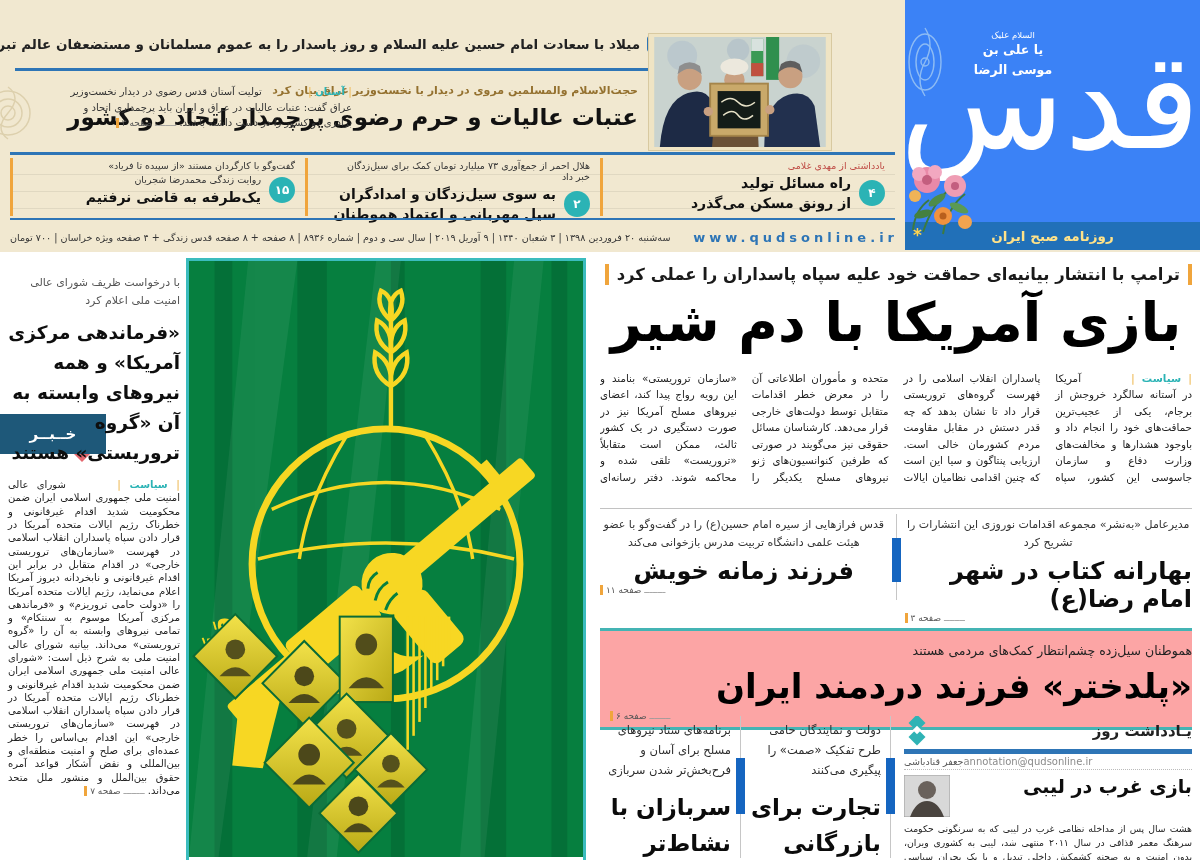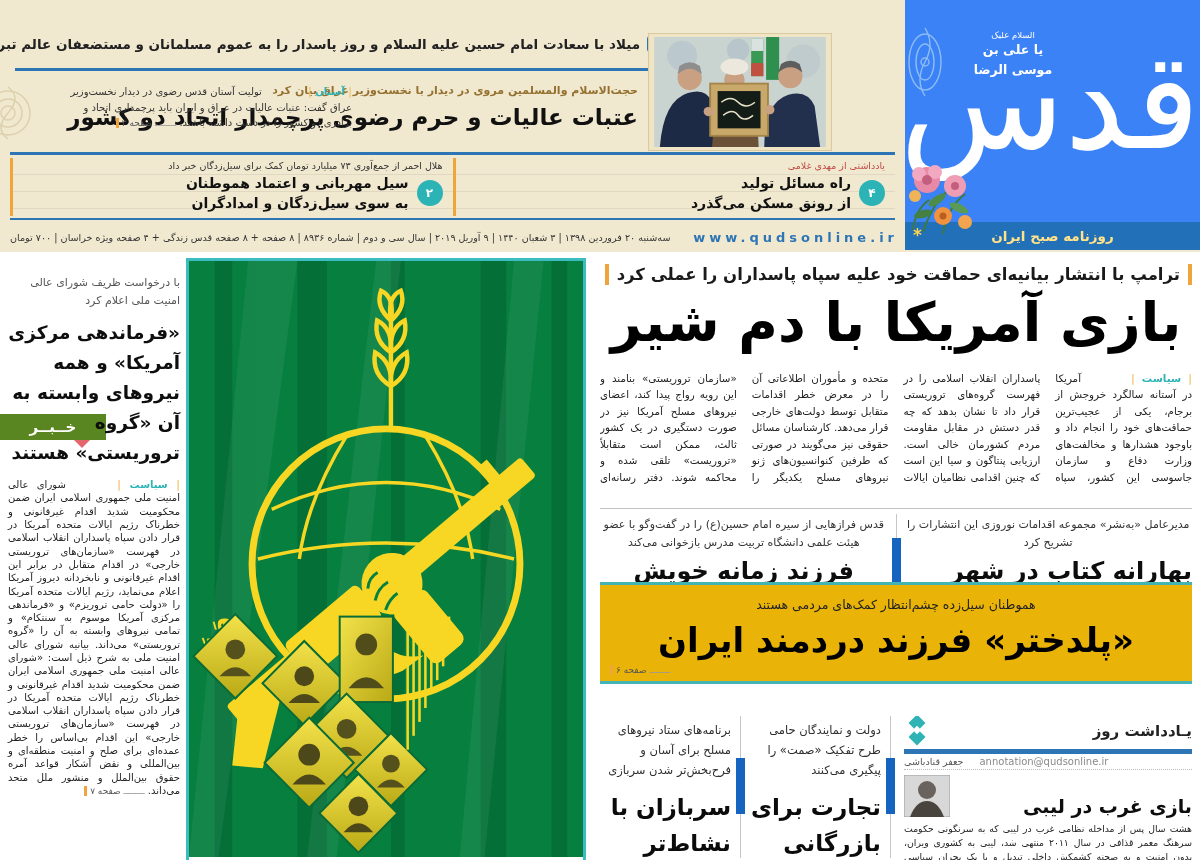--- a/index.html
+++ b/index.html
@@ -47,21 +47,21 @@
       color:#fff;font-weight:normal;}
   .mh-ded{position:absolute;top:30px;left:66px;width:84px;text-align:center;color:#fff;}
   .mh-ded-s{font-size:8.5px;display:block;}
   .mh-ded-m{font-size:12.5px;font-weight:bold;display:block;line-height:1.6;}
   .mh-orn{position:absolute;top:22px;left:2px;opacity:.5;}
   .mh-flowers{position:absolute;left:-12px;bottom:8px;z-index:3;}
   .tagline{position:absolute;bottom:0;left:0;right:0;height:28px;background:#2170b8;color:#ffe289;
       display:flex;align-items:center;justify-content:center;font-size:13.5px;font-weight:bold;letter-spacing:7px;}
   .tg-star{position:absolute;left:8px;top:3px;color:#ffd34d;font-size:17px;font-weight:bold;letter-spacing:0;}
   
-  .stamp{position:absolute;top:414px;left:0;width:106px;height:26px;background:#4d7c0f;opacity:.92;color:#fff;
+  .stamp{position:absolute;top:414px;left:0;width:106px;height:40px;background:#0c4a6e;opacity:.92;color:#fff;
       font-weight:bold;font-size:15px;letter-spacing:2px;display:flex;align-items:center;justify-content:center;z-index:1;}
   .stamp::after{content:"";position:absolute;right:16px;bottom:-8px;border-left:8px solid transparent;
       border-right:8px solid transparent;border-top:8px solid #e25b62;}
   .sidebar{position:absolute;top:274px;left:8px;width:172px;z-index:2;}
   .sb-kicker{font-size:11px;color:#555;text-align:right;line-height:1.65;}
   .sb-headline{font-size:18.5px;font-weight:bold;color:#0e0e0e;text-align:right;line-height:1.62;margin-top:8px;}
   .sb-body{margin:10px 0 0;font-size:10px;line-height:1.33;text-align:justify;color:#222;}
   
   .flagwrap{position:absolute;top:258px;left:186px;width:400px;height:602px;border:3px solid #3bbcbe;
       border-bottom:none;box-sizing:border-box;}
@@ -76,36 +76,36 @@
   .rule-h{position:absolute;top:508px;left:600px;width:592px;height:1px;background:#c2c2c2;}
   
   .features{position:absolute;top:514px;left:600px;width:592px;height:86px;display:flex;direction:rtl;}
   .feat{flex:1;display:flex;flex-direction:column;align-items:center;padding-top:2px;}
   .ft-kicker{font-size:11px;color:#333;text-align:center;line-height:1.6;}
   .ft-headline{font-size:24px;font-weight:bold;margin-top:6px;color:#0d0d0d;}
   .ft-pg{align-self:flex-end;margin-top:0;}
   .vdiv{width:1px;background:#c6c6c6;position:relative;margin:0 8px;}
   .vdiv::after{content:"";position:absolute;left:-4px;top:24px;width:9px;height:44px;background:#1565c0;}
   
-  .floodbox{position:absolute;top:582px;left:600px;width:592px;height:102px;background:#eab308;
-      border-top:3px solid #44b4b4;border-bottom:3px solid #44b4b4;box-sizing:border-box;text-align:center;}
+  .floodbox{position:absolute;top:628px;left:600px;width:592px;height:102px;background:#fca5a5;
+      border-top:3px solid #44b4b4;border-bottom:3px solid #44b4b4;box-sizing:border-box;}
   .fb-kicker{font-size:12.5px;color:#222;margin-top:12px;}
   .fb-headline{font-size:34px;font-weight:bold;color:#000;margin-top:8px;}
   .fb-pg{position:absolute;left:10px;bottom:6px;}
   
   .bottomrow{position:absolute;top:716px;left:600px;width:592px;height:142px;display:flex;direction:rtl;}
   .note{width:288px;position:relative;padding-left:4px;}
   .note-head{display:flex;direction:rtl;align-items:center;gap:6px;}
   .note-title{font-size:15px;font-weight:bold;color:#222;}
   .note-bar{height:5px;background:#2e75b6;margin:3px 0 2px 0;margin-right:0;}
   .note-meta{display:flex;direction:ltr;align-items:center;
       border-bottom:1px dotted #bbb;padding-bottom:2px;}
   .note-author{font-size:9.5px;color:#555;}
-  .note-email{font-size:10px;color:#8a8a8a;direction:ltr;margin-left:16px;}
-  .note-hrow{display:flex;direction:ltr;gap:8px;margin-top:5px;align-items:flex-end;}
+  .note-email{font-size:10px;color:#8a8a8a;direction:ltr;}
+  .note-hrow{display:flex;direction:ltr;gap:8px;margin-top:5px;align-items:flex-start;}
   .note-headline{flex:1;font-size:19px;font-weight:bold;text-align:right;color:#0d0d0d;}
   .note-body{font-size:9.3px;line-height:1.5;text-align:justify;color:#222;margin-top:5px;}
   .barticle{flex:1;padding-top:4px;}
   .ba-kicker{font-size:11.5px;color:#2e2e2e;text-align:right;line-height:1.75;}
   .ba-headline{font-size:23px;font-weight:bold;text-align:right;line-height:1.55;margin-top:10px;color:#0b0b0b;}
   .vdiv2{width:1px;background:#c6c6c6;position:relative;margin:0 9px;}
   .vdiv2::after{content:"";position:absolute;left:-4px;top:42px;width:9px;height:56px;background:#1565c0;}
 </style>
 </head>
 <body>
@@ -178,22 +178,32 @@
             <div>راه مسائل تولید</div>
             <div>از رونق مسکن می‌گذرد</div>
           </div>
         </div>
       </div>
       <div class="strip-item">
         <div class="si-kicker">هلال احمر از جمع‌آوری ۷۳ میلیارد تومان کمک برای سیل‌زدگان خبر داد</div>
         <div class="si-row">
           <span class="badge">۲</span>
           <div class="si-lines">
+            <div>به سوی سیل‌زدگان و امدادگران</div>
             <div>سیل مهربانی و اعتماد هموطنان</div>
-            <div>به سوی سیل‌زدگان و امدادگران</div>
+          </div>
+        </div>
+      </div>
+      <div class="strip-item">
+        <div class="si-kicker">گفت‌وگو با کارگردان مستند «از سپیده تا فریاد»</div>
+        <div class="si-row">
+          <span class="badge">۱۵</span>
+          <div class="si-lines">
+            <div class="si-sub">روایت زندگی محمدرضا شجریان</div>
+            <div>یک‌طرفه به قاضی نرفتیم</div>
           </div>
         </div>
       </div>
     </div>
 
     <div class="rule-b"></div>
 
     <div class="dateline">
       <span class="dl-fa">سه‌شنبه ۲۰ فروردین ۱۳۹۸ | ۳ شعبان ۱۴۴۰ | ۹ آوریل ۲۰۱۹ | سال سی و دوم | شماره ۸۹۳۶ | ۸ صفحه + ۸ صفحه قدس زندگی + ۴ صفحه ویژه خراسان | ۷۰۰ تومان</span>
       <span class="dl-web" dir="ltr">www.qudsonline.ir</span>

